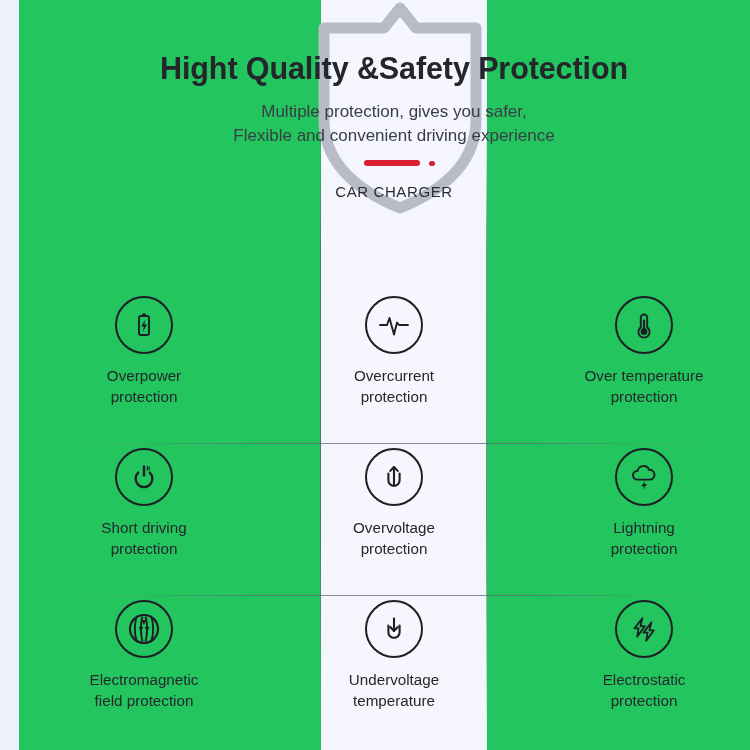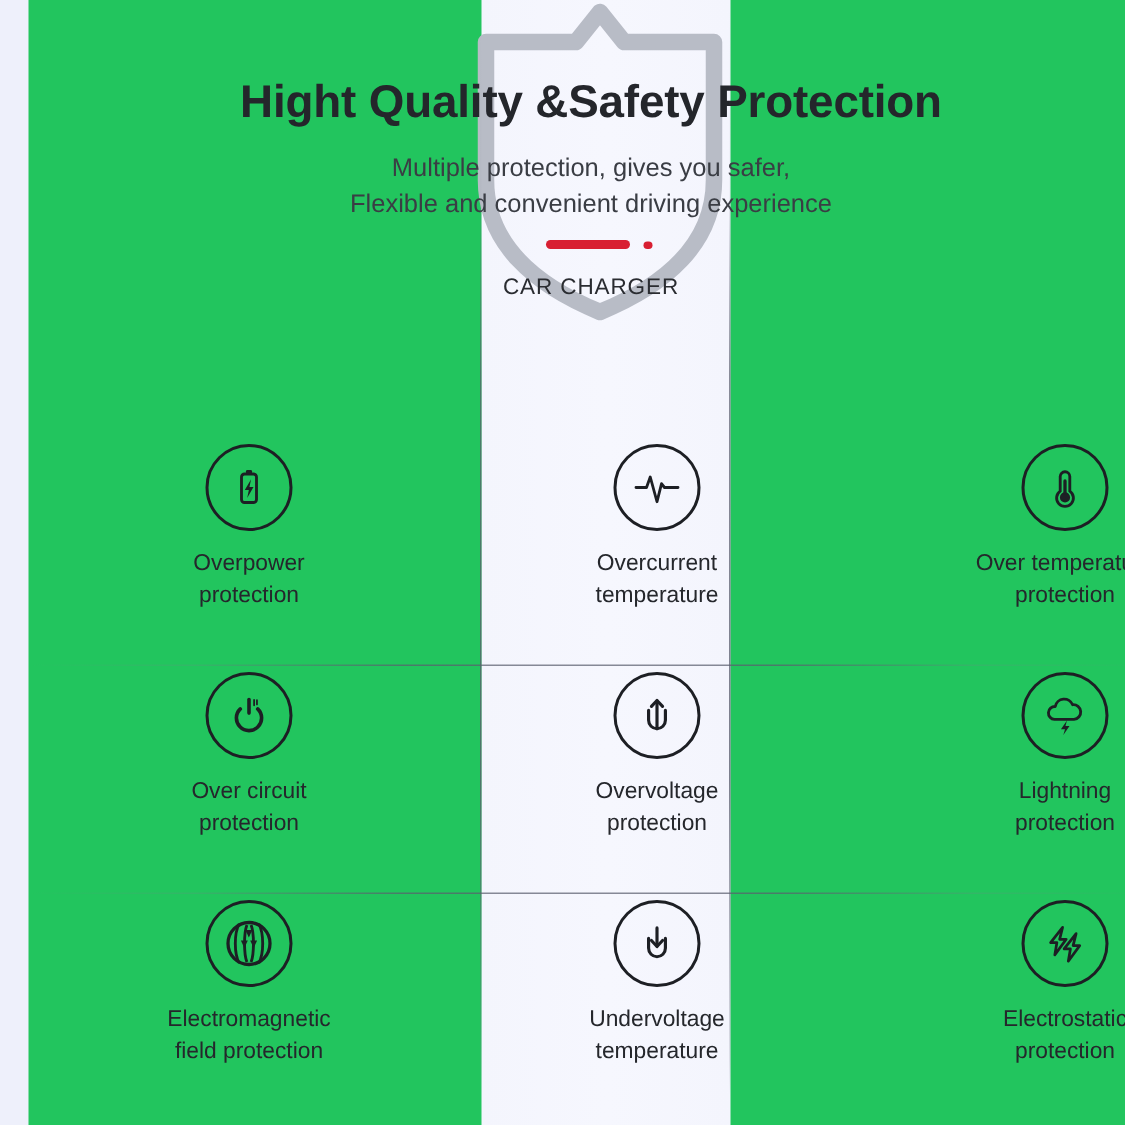--- a/index.html
+++ b/index.html
@@ -148,21 +148,20 @@
     display: flex;
     width: 750px;
     height: 152px;
   }
   .cell {
     flex: 0 0 250px;
     width: 250px;
     display: flex;
     flex-direction: column;
     align-items: center;
-    padding-left: 22px;
   }
   .icon-circle {
     width: 58px;
     height: 58px;
     border: 2.2px solid #1d1f24;
     border-radius: 50%;
     display: flex;
     align-items: center;
     justify-content: center;
     box-sizing: border-box;
@@ -227,21 +226,21 @@
 protection</div>
       </div>
 
       <div class="cell">
         <div class="icon-circle">
           <svg width="36" height="34" viewBox="0 0 36 34">
             <path d="M4 17 L11 17 L13.5 10 L18 26.5 L21 14.5 L23 17 L32 17" stroke="#1d1f24" stroke-width="1.9" fill="none" stroke-linecap="round" stroke-linejoin="round"></path>
           </svg>
         </div>
         <div class="cell-label">Overcurrent
-temperature</div>
+protection</div>
       </div>
 
       <div class="cell">
         <div class="icon-circle">
           <svg width="34" height="34" viewBox="0 0 34 34">
             <path d="M17 6.5 a3.2 3.2 0 0 1 3.2 3.2 V19.4 a5.6 5.6 0 1 1 -6.4 0 V9.7 A3.2 3.2 0 0 1 17 6.5 Z" stroke="#1d1f24" stroke-width="1.9" fill="none"></path>
             <circle cx="17" cy="23.6" r="3.4" fill="#1d1f24"></circle>
             <rect x="15.9" y="11.5" width="2.2" height="10.5" rx="1.1" fill="#1d1f24"></rect>
           </svg>
         </div>
@@ -254,21 +253,21 @@
     <div class="grid-row">
 
       <div class="cell">
         <div class="icon-circle">
           <svg width="34" height="34" viewBox="0 0 34 34">
             <path d="M11.2 12.6 a8.4 8.4 0 1 0 11.6 0" stroke="#1d1f24" stroke-width="2.4" fill="none" stroke-linecap="round"></path>
             <path d="M17 6.4 V15.4" stroke="#1d1f24" stroke-width="2.4" stroke-linecap="round"></path>
             <path d="M20.4 6.6 V10.2 M22.3 6.8 V9.6" stroke="#1d1f24" stroke-width="1.2" stroke-linecap="round"></path>
           </svg>
         </div>
-        <div class="cell-label">Over circuit
+        <div class="cell-label">Short driving
 protection</div>
       </div>
 
       <div class="cell">
         <div class="icon-circle">
           <svg width="34" height="34" viewBox="0 0 34 34">
             <path d="M11.4 13.5 V20.2 a5.6 5.6 0 0 0 11.2 0 V13.5" stroke="#1d1f24" stroke-width="2.1" fill="none" stroke-linecap="round"></path>
             <path d="M17 25.8 V7.2" stroke="#1d1f24" stroke-width="2.1" stroke-linecap="round"></path>
             <path d="M13.3 10.9 L17 7.0 L20.7 10.9" stroke="#1d1f24" stroke-width="2.1" fill="none" stroke-linecap="round" stroke-linejoin="round"></path>
           </svg>

